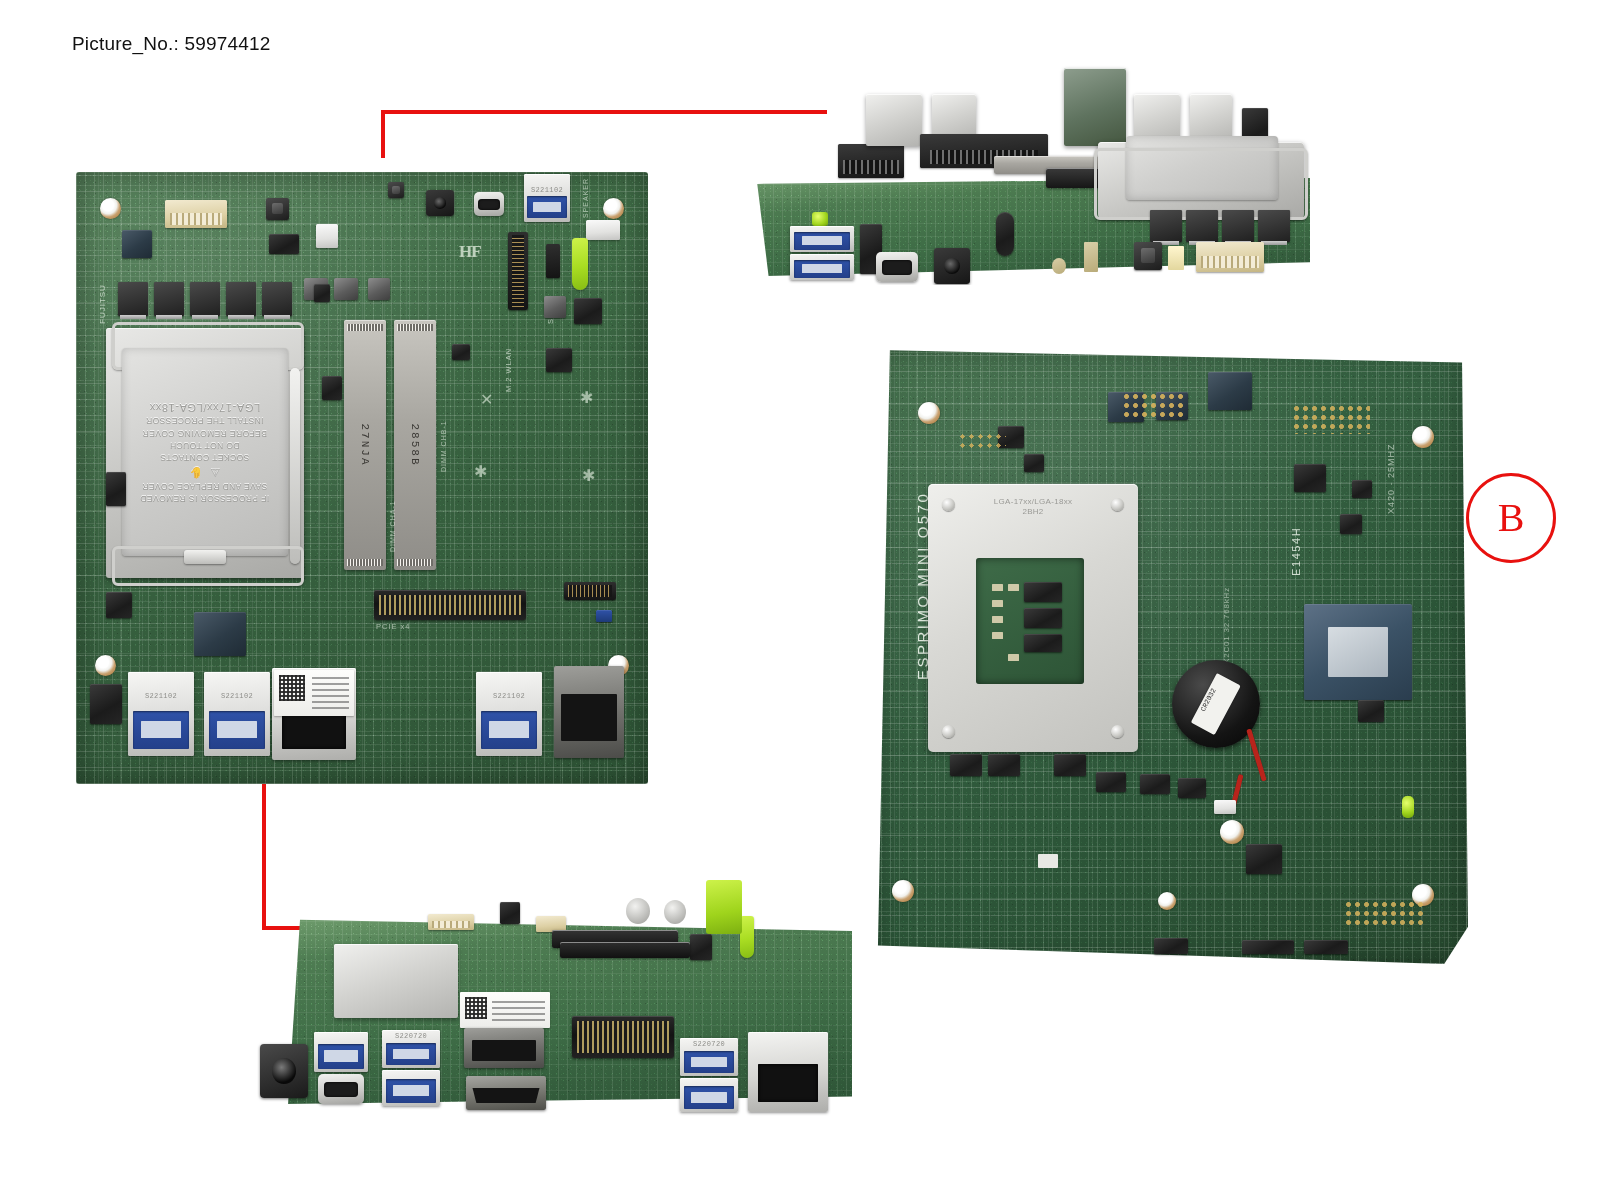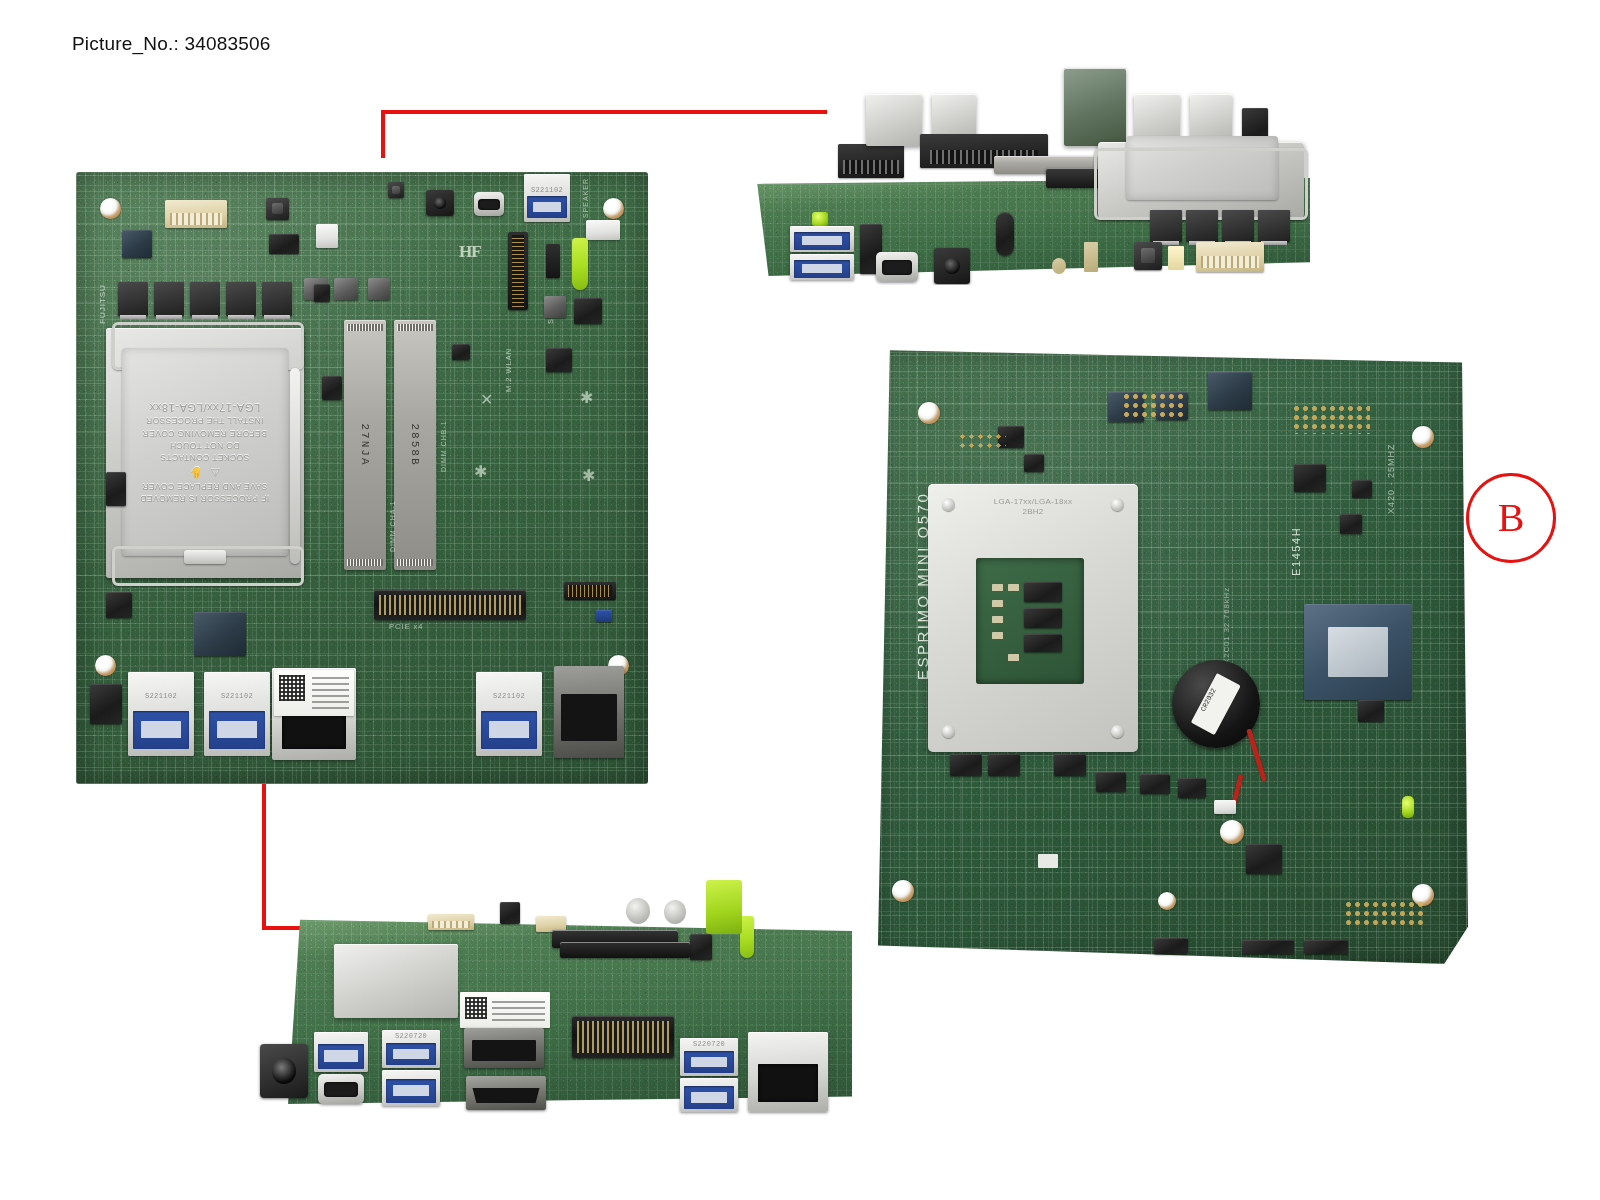--- a/index.html
+++ b/index.html
@@ -197,21 +197,21 @@
   
   #callout-b{position:absolute;left:1466px;top:473px;width:84px;height:84px;
         border:3px solid #e8110f;border-radius:50%;
         display:flex;align-items:center;justify-content:center;}
   #callout-b span{color:#e8110f;font-size:40px;line-height:1;
         font-family:"Liberation Serif",serif;}
 </style>
 </head>
 <body>
 
-<div id="header">Picture_No.: 34083506</div>
+<div id="header">Picture_No.: 59974412</div>
 
 <div class="lead" style="left:381px;top:110px;width:4px;height:48px;"></div>
 <div class="lead" style="left:381px;top:110px;width:446px;height:4px;"></div>
 
 <div class="lead" style="left:262px;top:778px;width:4px;height:152px;"></div>
 <div class="lead" style="left:262px;top:926px;width:86px;height:4px;"></div>
 
 <div class="board" style="left:76px;top:172px;width:572px;height:612px;">
   <div class="pcb"></div>
   <div class="traces"></div>
@@ -295,21 +295,21 @@
   <div class="silktxt rot" style="left:364px;top:300px;font-size:7px;opacity:.7;">DIMM CHB-1</div>
 
   <div class="xmark" style="left:404px;top:220px;">✕</div>
   <div class="xmark" style="left:504px;top:218px;">✱</div>
   <div class="xmark" style="left:398px;top:292px;">✱</div>
   <div class="xmark" style="left:506px;top:296px;">✱</div>
 
   <div class="pcie" style="left:298px;top:418px;width:152px;height:30px;">
     <div class="contacts"></div>
   </div>
-  <div class="silktxt" style="left:313px;top:450px;font-size:7.5px;opacity:.75;">PCIE x4</div>
+  <div class="silktxt" style="left:300px;top:450px;font-size:7.5px;opacity:.75;">PCIE x4</div>
 
   <div class="m2" style="left:488px;top:410px;width:52px;height:18px;">
     <div class="contacts" style="background:repeating-linear-gradient(90deg,#caa85f 0 1px,#141414 1px 4px);"></div>
   </div>
   <div class="chip" style="left:520px;top:438px;width:16px;height:12px;background:linear-gradient(#2f52a8,#1d3a78);"></div>
 
   <div class="chip big" style="left:118px;top:440px;width:52px;height:44px;"></div>
   <div class="chip" style="left:30px;top:420px;width:26px;height:26px;"></div>
   <div class="chip" style="left:30px;top:300px;width:20px;height:34px;"></div>
   <div class="chip" style="left:246px;top:204px;width:20px;height:24px;"></div>

